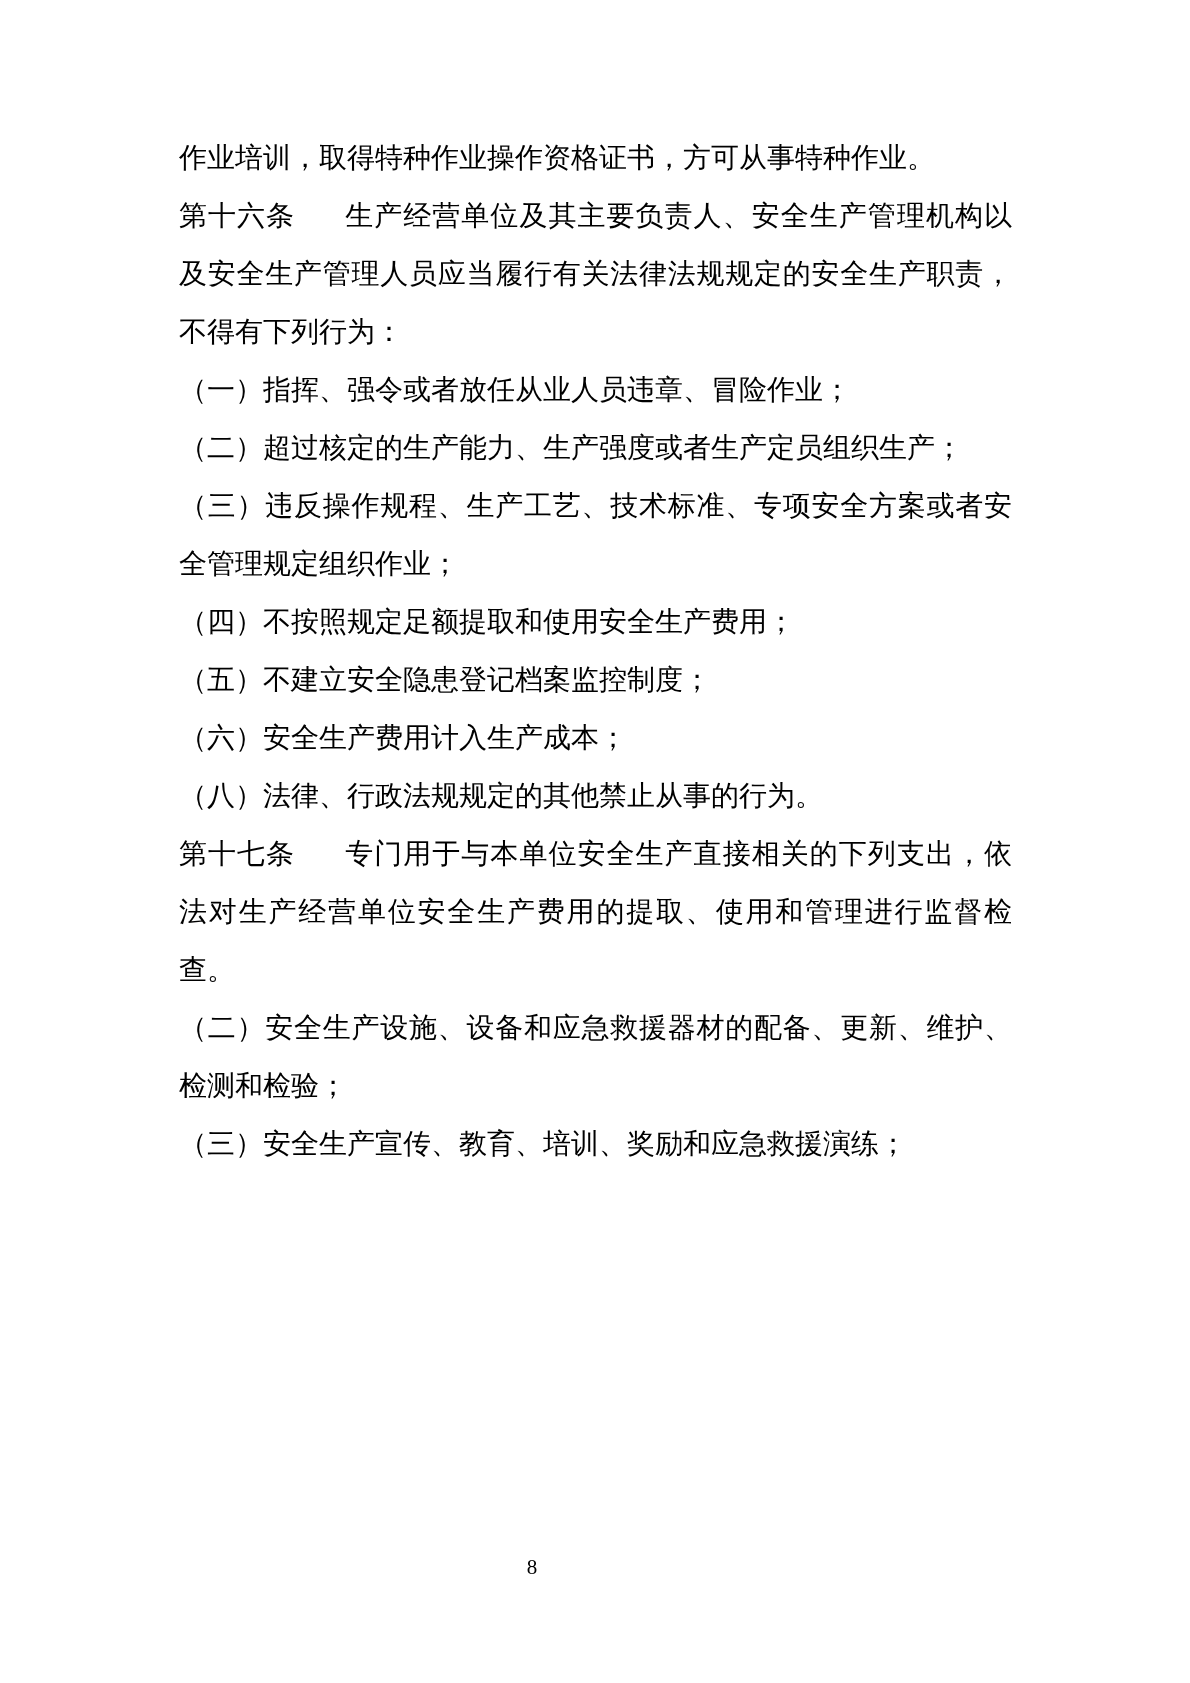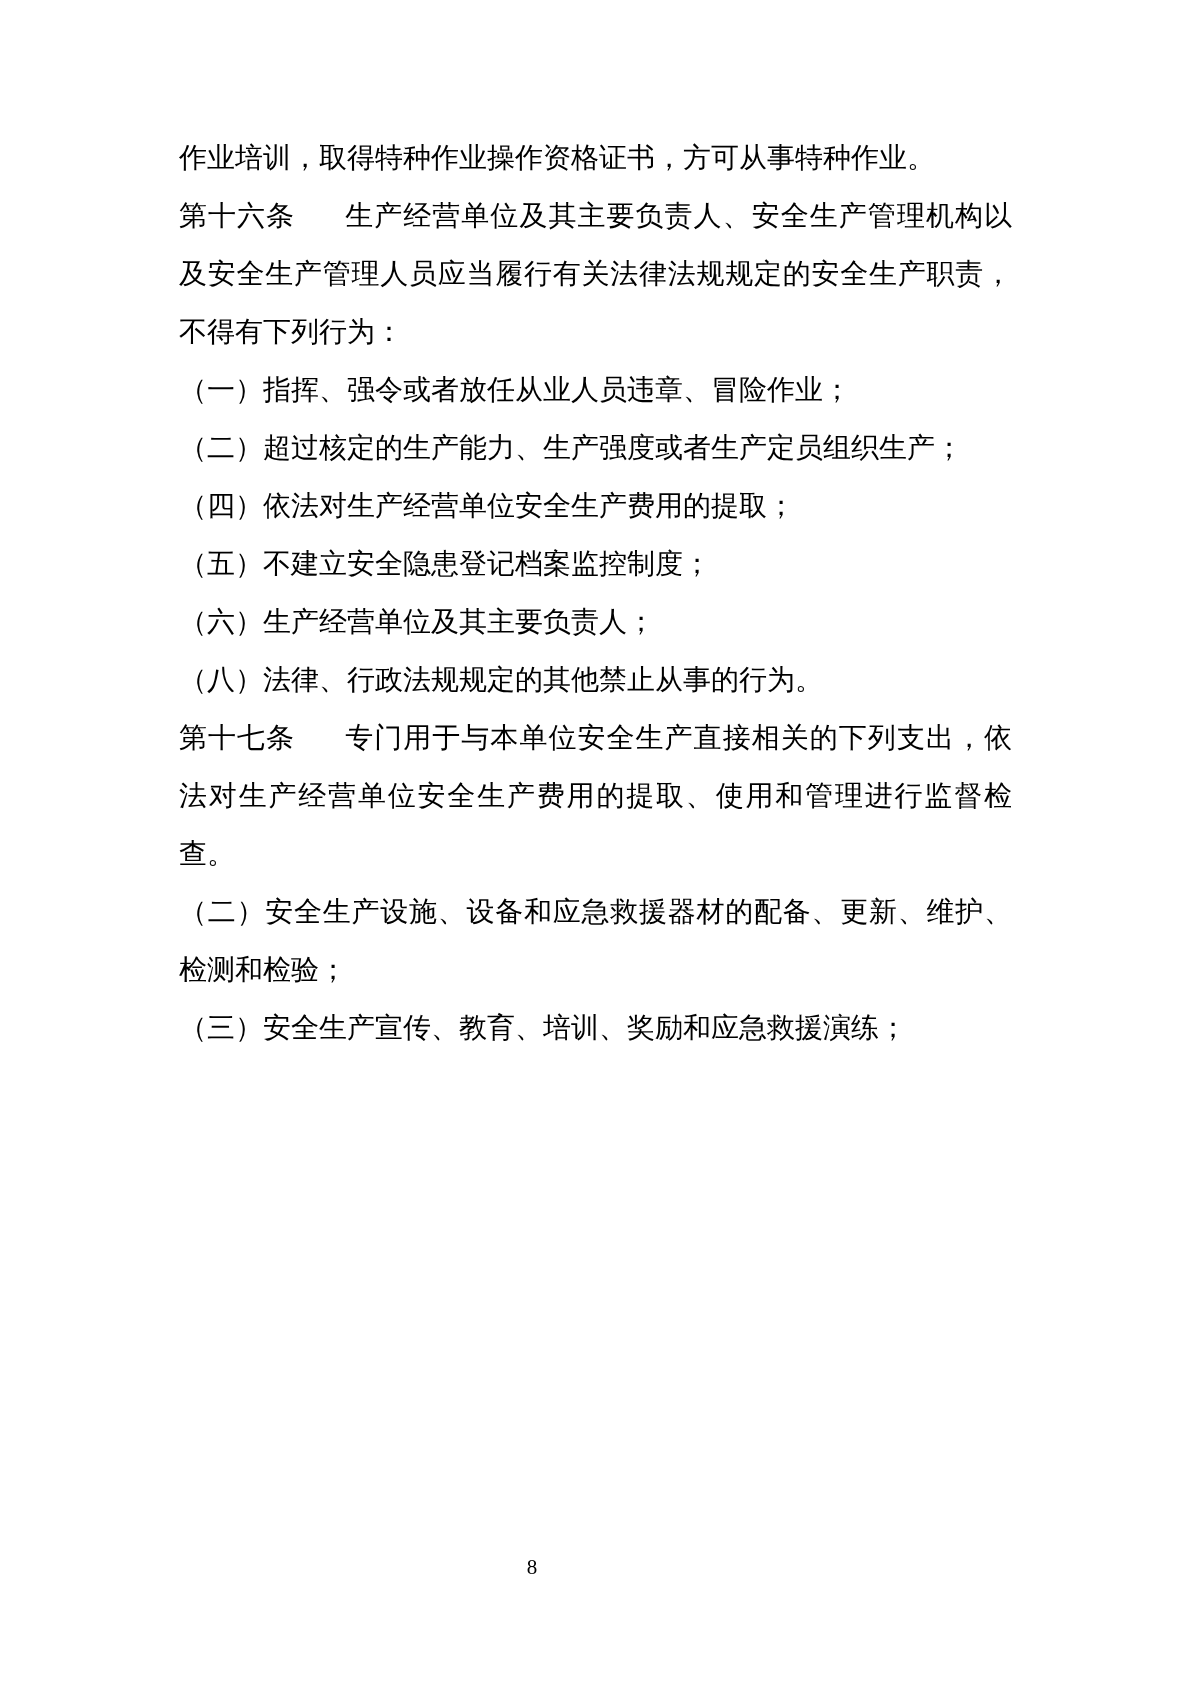--- a/index.html
+++ b/index.html
@@ -56,26 +56,27 @@
   <div class="content">
 
     <p class="para">作业培训，取得特种作业操作资格证书，方可从事特种作业。</p>
 
     <p class="para"><span class="article-label">第十六条</span><span>生产经营单位及其主要负责人、安全生产管理机构以及安全生产管理人员应当履行有关法律法规规定的安全生产职责，不得有下列行为：</span></p>
 
     <p class="para">（一）指挥、强令或者放任从业人员违章、冒险作业；</p>
 
     <p class="para">（二）超过核定的生产能力、生产强度或者生产定员组织生产；</p>
 
+    <p class="para">（三）违反操作规程、生产工艺、技术标准、专项安全方案或者安全管理规定组织作业；</p>
 
-    <p class="para">（四）依法对生产经营单位安全生产费用的提取；</p>
+    <p class="para">（四）不按照规定足额提取和使用安全生产费用；</p>
 
     <p class="para">（五）不建立安全隐患登记档案监控制度；</p>
 
-    <p class="para">（六）生产经营单位及其主要负责人；</p>
+    <p class="para">（六）安全生产费用计入生产成本；</p>
 
 
     <p class="para">（八）法律、行政法规规定的其他禁止从事的行为。</p>
 
     <p class="para"><span class="article-label">第十七条</span><span>专门用于与本单位安全生产直接相关的下列支出，依法对生产经营单位安全生产费用的提取、使用和管理进行监督检查。</span></p>
 
 
 
     <p class="para">（二）安全生产设施、设备和应急救援器材的配备、更新、维护、检测和检验；</p>
 

